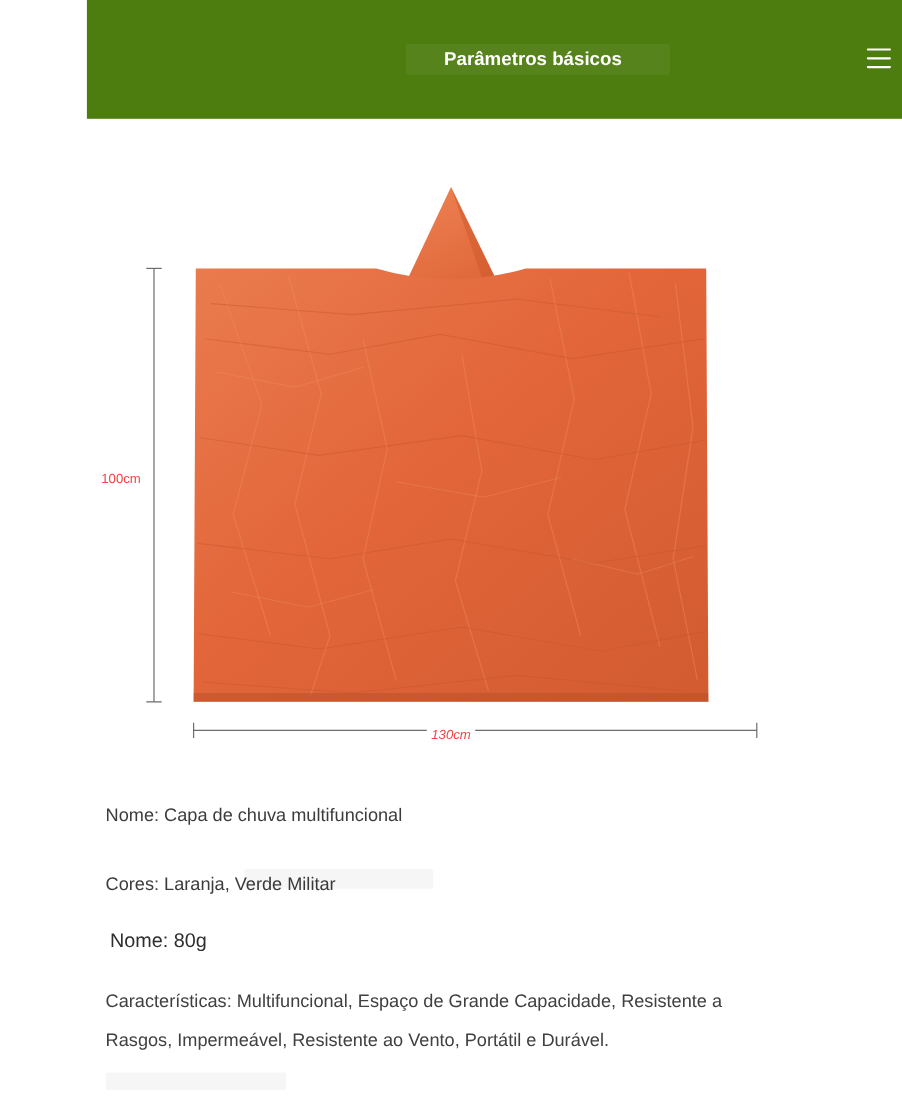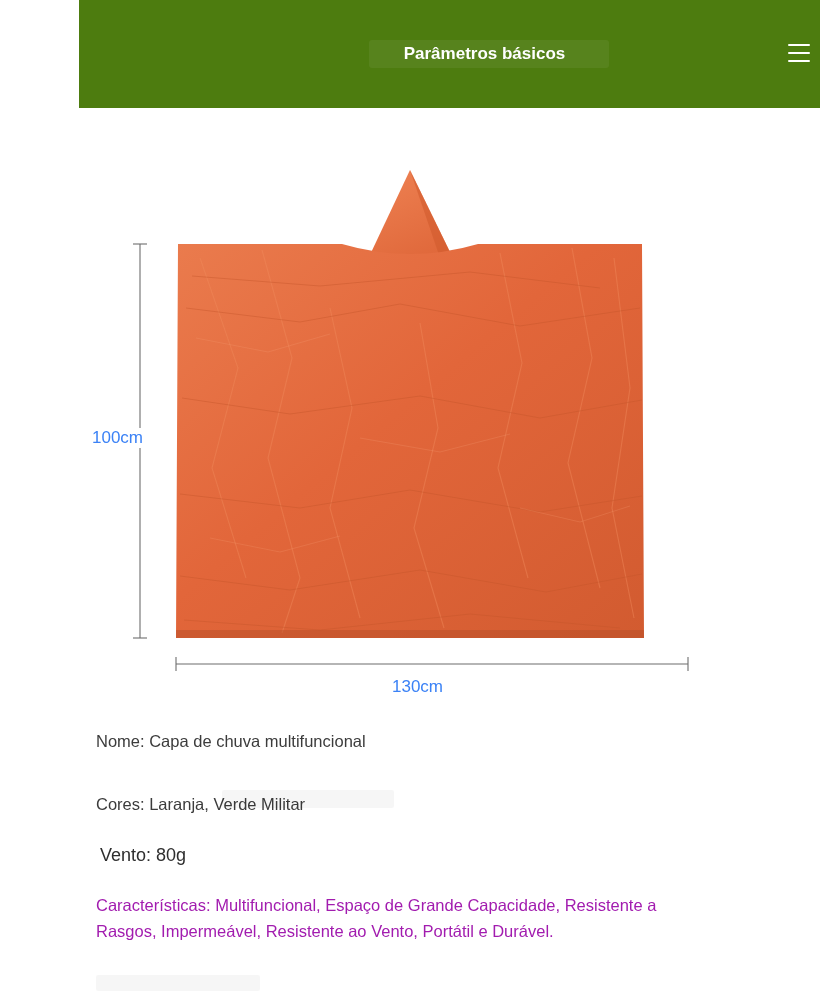--- a/index.html
+++ b/index.html
@@ -65,27 +65,27 @@
   .figure {
     position: absolute;
     left: 0; top: 108px;
     width: 820px; height: 580px;
   }
 
   .fig-svg { position: absolute; left: 0; top: 0; }
 
   .dim-label {
     position: absolute;
-    color: #3b82f6;
-    font-size: 17px;
+    color: #ef4444;
+    font-size: 12px;
     background: #ffffff;
     padding: 0 4px;
   }
   .dim-v { left: 88px; top: 320px; }
-  .dim-h { left: 388px; top: 569px; }
+  .dim-h { left: 388px; top: 553px; font-style: italic; }
 
   
   .specs {
     position: absolute;
     left: 0; top: 692px;
     width: 820px;
   }
   .spec-line {
     color: #3c3c3c;
     font-size: 16.5px;
@@ -95,23 +95,23 @@
     margin-top: 36px;
   }
   .weight {
     color: #2e2e2e;
     font-size: 18px;
     line-height: 26px;
     padding-left: 100px;
     margin-top: 24px;
   }
   .features {
-    color: #a21caf;
+    color: #404040;
     font-size: 16.5px;
-    line-height: 26px;
+    line-height: 36px;
     padding-left: 96px;
     padding-right: 108px;
     margin-top: 24px;
   }
   .note {
     color: #4a4a4a;
     font-size: 14.5px;
     line-height: 22px;
     padding-left: 96px;
     padding-right: 120px;
@@ -203,20 +203,20 @@
       <line x1="688" y1="549" x2="688" y2="563" stroke="#6d6d6d" stroke-width="1.1"></line>
     </svg>
 
     <div class="dim-label dim-v">100cm</div>
     <div class="dim-label dim-h">130cm</div>
   </div>
 
   <div class="specs">
     <div class="spec-line">Nome: Capa de chuva multifuncional</div>
     <div class="spec-line">Cores: Laranja, Verde Militar</div>
-    <div class="weight">Vento: 80g</div>
+    <div class="weight">Nome: 80g</div>
     <div class="features">Características: Multifuncional, Espaço de Grande Capacidade, Resistente a Rasgos, Impermeável, Resistente ao Vento, Portátil e Durável.</div>
   </div>
 
   <div class="ghost-bar ghost-1"></div>
   <div class="ghost-bar ghost-2"></div>
 
 </div>
 
 </body></html>

